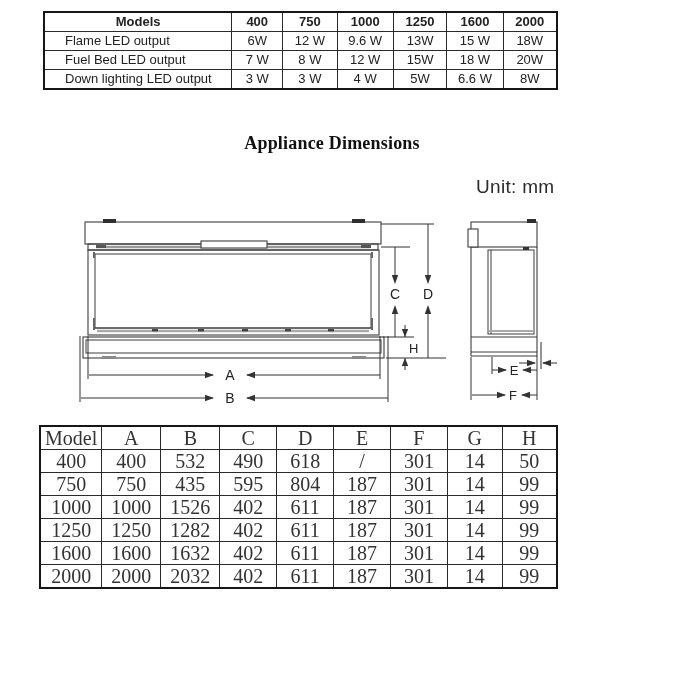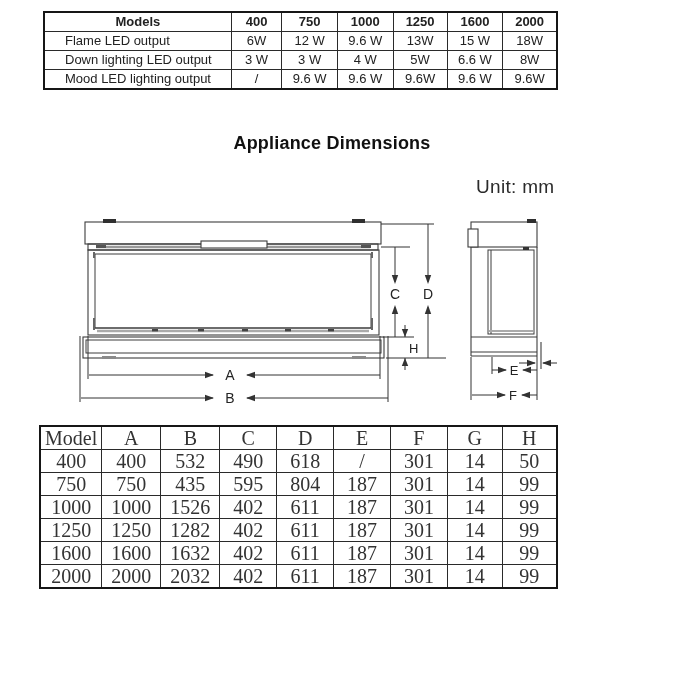--- a/index.html
+++ b/index.html
@@ -16,21 +16,21 @@
   table.power th,table.power td{
     border:1px solid #2a2a2a;height:18px;padding:0 2px;
     text-align:center;white-space:nowrap;overflow:hidden;line-height:1.1;
     font-weight:normal;
   }
   table.power th{font-weight:bold;font-size:13px;}
   table.power td.lbl{text-align:left;padding-left:20px;}
   
   .dim-heading{
     position:absolute;left:0;top:133px;width:664px;text-align:center;
-    font-family:Liberation Sans, sans-serif;font-weight:bold;font-size:18px;color:#111;
+    font-family:Liberation Serif, serif;font-weight:bold;font-size:18px;color:#111;
     letter-spacing:.2px;
   }
   .unit-label{
     position:absolute;left:476px;top:176px;font-size:19px;color:#2b2b2b;
     letter-spacing:.3px;
   }
   
   svg.diagram{position:absolute;left:0;top:0;pointer-events:none;}
   svg.diagram text{
     font-family:"Liberation Sans",sans-serif;fill:#242424;
@@ -76,36 +76,36 @@
     <tr>
       <td class="lbl">Flame LED output</td>
       <td>6W</td>
       <td>12 W</td>
       <td>9.6 W</td>
       <td>13W</td>
       <td>15 W</td>
       <td>18W</td>
     </tr>
     <tr>
+      <td class="lbl">Fuel Bed LED output</td>
+      <td>7 W</td>
+      <td>8 W</td>
+      <td>12 W</td>
+      <td>15W</td>
+      <td>18 W</td>
+      <td>20W</td>
+    </tr>
+    <tr>
       <td class="lbl">Down lighting LED output</td>
       <td>3 W</td>
       <td>3 W</td>
       <td>4 W</td>
       <td>5W</td>
       <td>6.6 W</td>
       <td>8W</td>
-    </tr>
-    <tr>
-      <td class="lbl">Mood LED lighting output</td>
-      <td>/</td>
-      <td>9.6 W</td>
-      <td>9.6 W</td>
-      <td>9.6W</td>
-      <td>9.6 W</td>
-      <td>9.6W</td>
     </tr>
   </tbody>
     </table>
 
   <div class="dim-heading">Appliance Dimensions</div>
   <div class="unit-label">Unit:  mm</div>
 
   <svg class="diagram" width="697" height="698" viewBox="0 0 697 698">
 
     <g stroke="#3d3d3d" fill="none" stroke-width="1.1">

